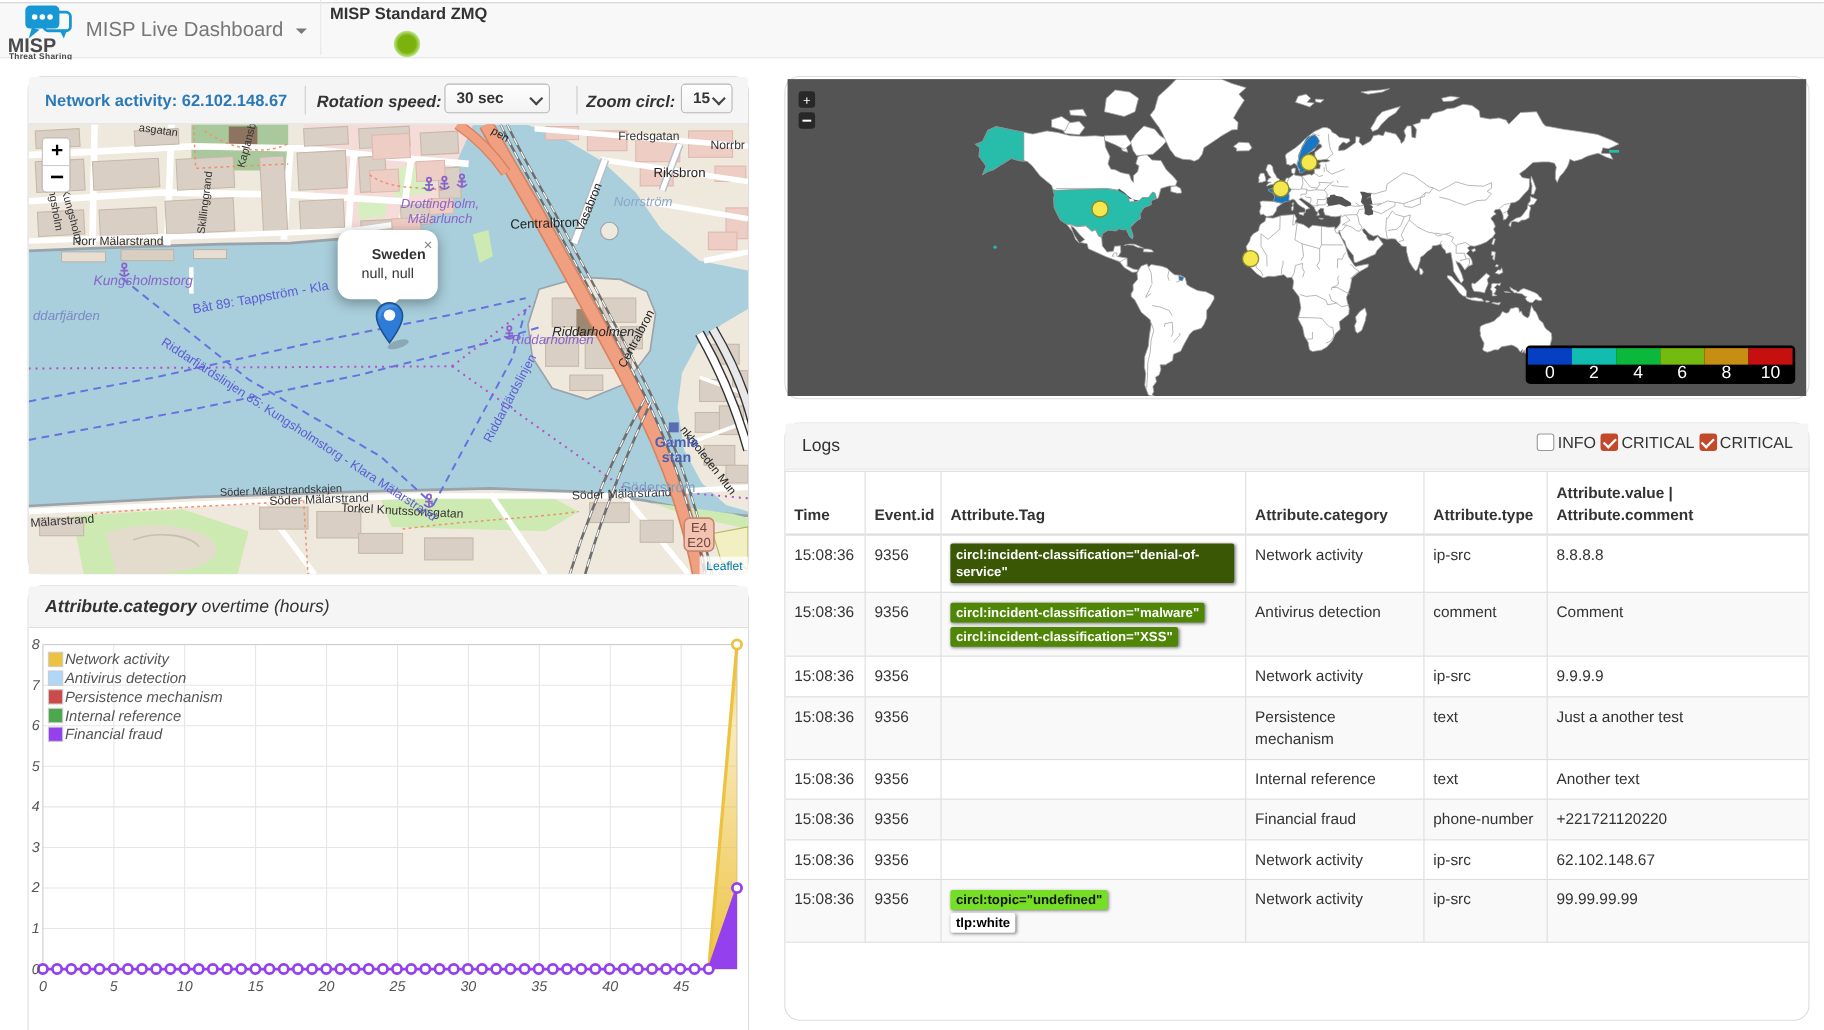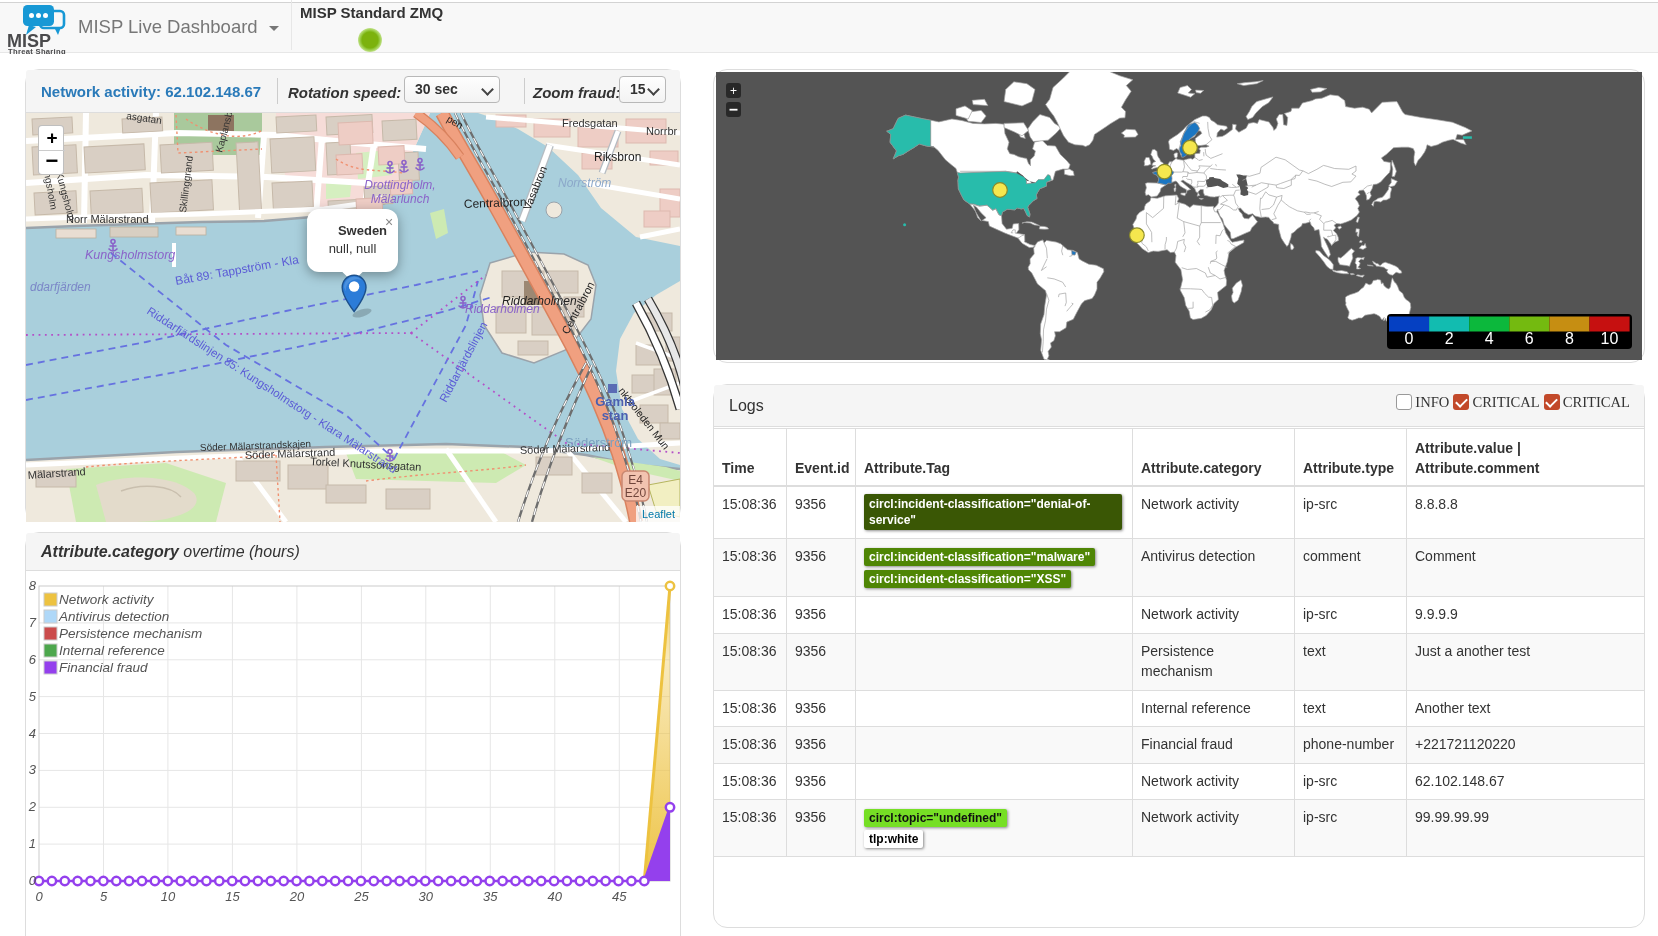--- a/index.html
+++ b/index.html
@@ -34,21 +34,21 @@
 
 #pD { left:713px; top:384px; width:932px; height:544px; }
 #pD .phead { height:42px; }
 #pD-title { position:absolute; left:15px; top:12px; font-size:16px; color:#333; }
 
 .ckrow { position:absolute; right:14px; top:9px; font-size:14.6px; color:#333; }
 .ck { display:inline-block; width:16px; height:16px; border-radius:3px; vertical-align:-3px; margin-right:3px; }
 .ck.off { background:#fff; border:1px solid #999; }
 .ck.on { background:#c2492a; position:relative; }
 .ck.on::after { content:""; position:absolute; left:2.5px; top:3.5px; width:9px; height:5px; border-left:2.5px solid #fff; border-bottom:2.5px solid #fff; transform:rotate(-45deg); }
-.cklbl { margin-right:4px;font-family:Liberation Serif, serif; }
+.cklbl { margin-right:4px; }
 
 #logtable { position:absolute; left:-1px; top:1px; width:932px; border-collapse:collapse; table-layout:fixed; font-size:14px; color:#333; }
 #logtable th, #logtable td { border:1px solid #ddd; vertical-align:top; padding:7px 8px; line-height:20px; text-align:left; }
 #logtable th { vertical-align:bottom; font-weight:bold; border-bottom:2px solid #ddd; }
 #logtable tr.odd td { background:#f9f9f9; }
 .tag { display:inline-block; font-size:12px; font-weight:bold; line-height:14px; padding:2px 5px; border-radius:2px; box-shadow:1px 1px 3px rgba(0,0,0,0.45); margin-bottom:1px; }
 .tg-bright { background:#76df25; color:#111; }
 .tg-white { background:#fff; color:#000; }
 .tg-dark { background:#3a5705; color:#fff; }
 .tg-olive { background:#4f8605; color:#fff; }
@@ -74,21 +74,21 @@
 <div id="zmqlabel">MISP Standard ZMQ</div>
 <div id="zmqdot"></div>
 
 <div id="pA" class="panel">
   <div class="phead">
     <div id="pA-title">Network activity: 62.102.148.67</div>
     <div class="hsep" style="left:251px;"></div>
     <div class="hlabel" style="left:262px;text-align:center;">Rotation speed:</div>
     <div class="sel" style="left:378px;width:96px;">30 sec<span class="chev"></span></div>
     <div class="hsep" style="left:498px;"></div>
-    <div class="hlabel" style="left:507px;">Zoom fraud:</div>
+    <div class="hlabel" style="left:507px;">Zoom circl:</div>
     <div class="sel" style="left:593px;width:47px;">15<span class="chev"></span></div>
   </div>
   <div id="leafmap" style="position:absolute;left:0;top:43px;width:654px;height:409px;overflow:hidden;">
 <svg width="654" height="409" viewBox="0 0 654 409" font-family="Liberation Sans, sans-serif">
 <rect width="654" height="409" fill="#a9cfdc"></rect>
 <path d="M0,0 L404,0 L398,14 L389,34 L379,57 L369,77 L359,90 L336,98 L298,103 L238,108 L175,109 L110,111 L50,113 L0,115 Z" fill="#efe9dd"></path>
 <path d="M0,115 L50,113 L110,111 L175,109 L238,108 L298,103 L336,98 L359,90" fill="none" stroke="#9aa3ab" stroke-width="2.5"></path>
 <path d="M250,0 L404,0 L398,14 L389,34 L379,57 L369,77 L359,90 L336,98 L298,103 L262,70 L252,40 Z" fill="#f6dcd8"></path>
 <rect x="148" y="0" width="88" height="42" fill="#a9c99c"></rect>
 <path d="M330,40 L372,36 L366,62 L332,66 Z" fill="#d5efc0"></path>

